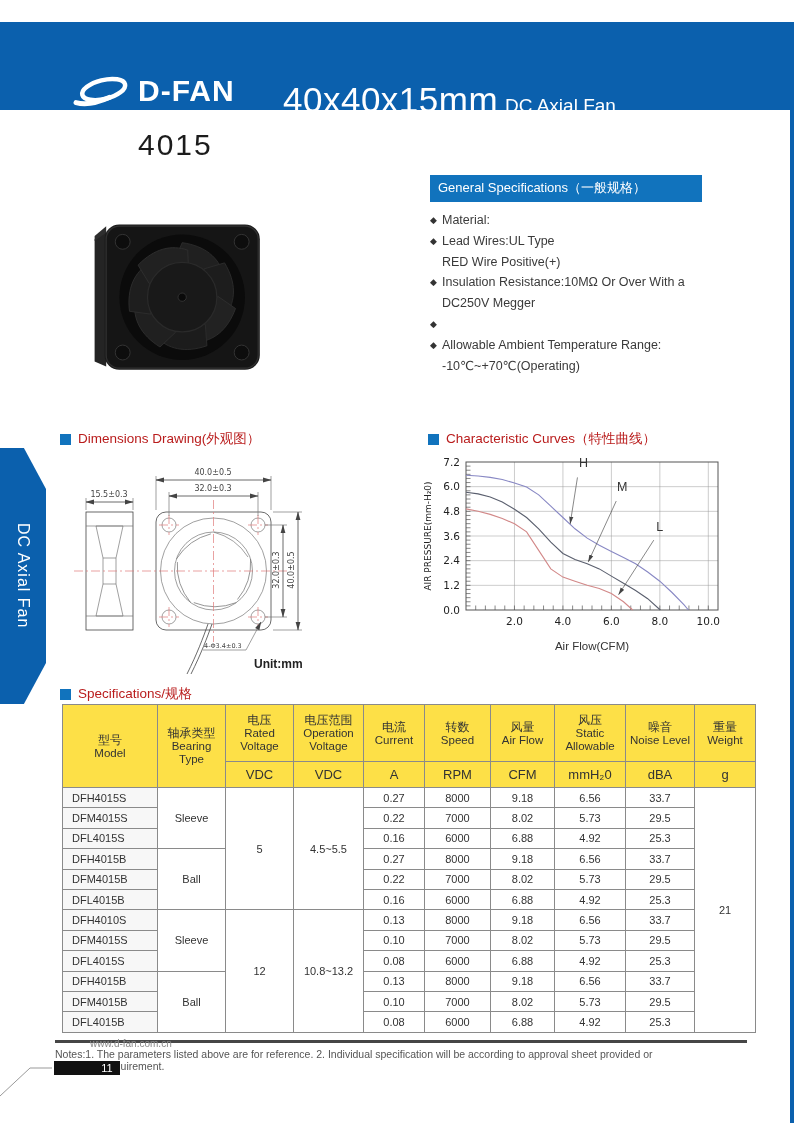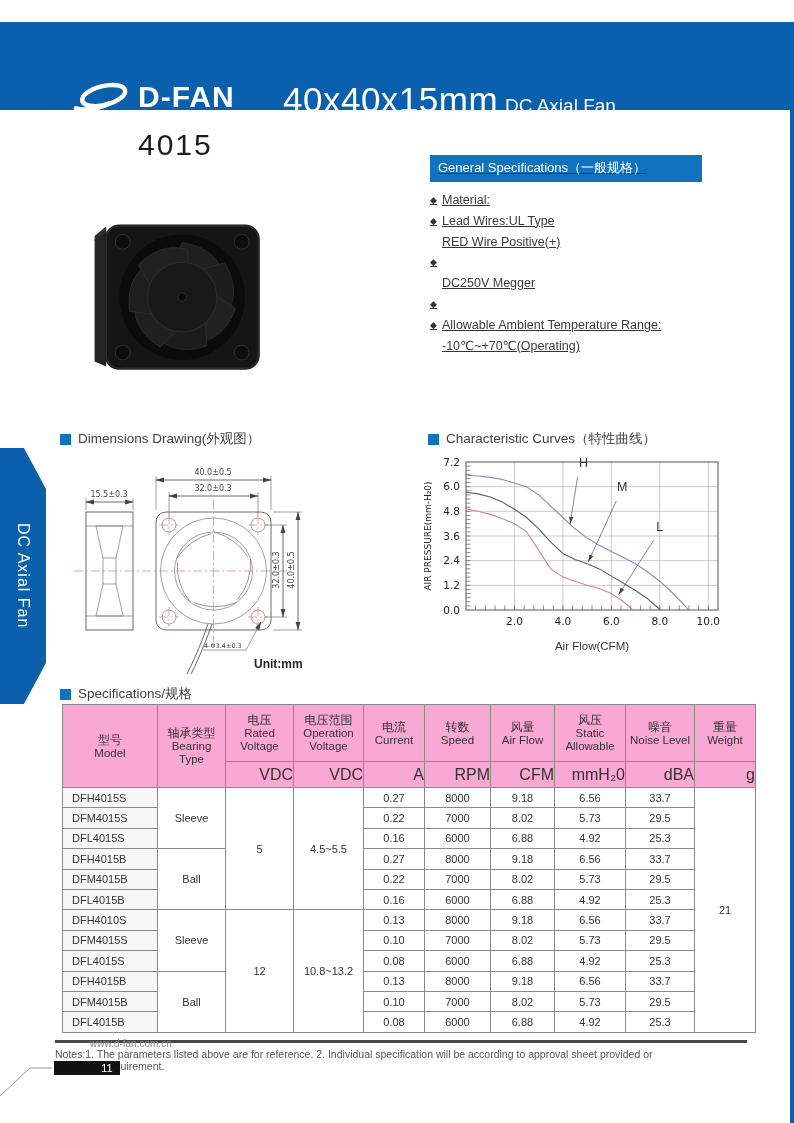--- a/index.html
+++ b/index.html
@@ -1,63 +1,63 @@
 <!DOCTYPE html>
 <html><head>
 <meta charset="utf-8">
 <style>
   html,body{margin:0;padding:0;}
   body{width:794px;height:1123px;position:relative;background:#fff;
        font-family:"Liberation Sans","DejaVu Sans",sans-serif;color:#333;overflow:hidden;}
   
   .header-band{position:absolute;left:0;top:22px;width:794px;height:88px;background:#0b60ad;}
-  .logo-wrap{position:absolute;left:70px;top:58px;display:flex;align-items:center;}
+  .logo-wrap{position:absolute;left:70px;top:52px;display:flex;align-items:center;}
   .brand-text{color:#fff;font-size:30px;font-weight:bold;letter-spacing:1px;margin-left:4px;}
   .size-title{position:absolute;left:283px;top:58px;color:#fff;font-size:35px;font-weight:400;letter-spacing:0.5px;}
   .product-title{position:absolute;left:505px;top:73px;color:#fff;font-size:19px;font-weight:400;}
   .right-strip{position:absolute;right:0;top:110px;width:4px;height:1013px;background:#0b60ad;}
   
   .side-tab{position:absolute;left:0;top:448px;width:46px;height:256px;background:#0b60ad;
             clip-path:polygon(0 0,52% 0,100% 16%,100% 84%,52% 100%,0 100%);
             display:flex;align-items:center;justify-content:center;}
   .side-tab span{writing-mode:vertical-rl;color:#fff;font-size:16px;letter-spacing:1px;}
   
   .model-title{position:absolute;left:138px;top:128px;font-size:30px;color:#1c1c1c;letter-spacing:2px;}
   .fan-photo{position:absolute;left:88px;top:206px;}
   
-  .gs-panel{position:absolute;left:430px;top:155px;width:272px;text-decoration:underline;}
+  .gs-panel{position:absolute;left:430px;top:175px;width:272px;}
   .gs-title{background:#1173bd;color:#fff;font-size:13px;padding:4px 8px 5px 8px;}
   .gs-list{margin-top:8px;}
   .gs-line{display:flex;font-size:12.5px;color:#3a3a3a;line-height:20.8px;}
   .gs-bullet{width:12px;flex:0 0 12px;font-size:9px;line-height:20.8px;color:#333;}
   
-  .sec-head{position:absolute;display:flex;align-items:center;font-size:13.5px;color:#404040;}
+  .sec-head{position:absolute;display:flex;align-items:center;font-size:13.5px;color:#b91c1c;}
   .sec-sq{width:11px;height:11px;background:#1173bd;margin-right:7px;flex:0 0 11px;}
   
   .dim-svg{position:absolute;left:58px;top:452px;}
   .curve-svg{position:absolute;left:420px;top:452px;}
   .grid{stroke:#999;stroke-width:0.5;}
   .tick{stroke:#555;stroke-width:0.7;}
   .frame{fill:none;stroke:#555;stroke-width:1;}
   .tlab{font-size:10.5px;fill:#222;font-family:"DejaVu Sans",sans-serif;}
   .axlab{font-size:11.5px;fill:#333;}
   .curve-lab{font-size:12.5px;fill:#333;}
   .ann{stroke:#555;stroke-width:0.7;fill:none;}
   .dln{stroke:#444;stroke-width:0.8;fill:none;}
   .dthin{stroke:#777;stroke-width:0.7;fill:none;}
   .dtext{font-size:8px;fill:#444;font-family:"DejaVu Sans",sans-serif;}
   .redc{stroke:#e07a7a;stroke-width:0.7;fill:none;stroke-dasharray:9 3 2 3;}
   
   .spec-table{position:absolute;left:62px;top:704px;border-collapse:collapse;table-layout:fixed;width:683px;}
   .spec-table th,.spec-table td{border:1px solid #8a8a8a;font-weight:normal;text-align:center;padding:0;}
-  .spec-table thead th{background:#f9a8d4;color:#333;}
+  .spec-table thead th{background:#fde047;color:#333;}
   .spec-table .h-cn{font-size:12px;line-height:14px;}
   .spec-table .h-en{font-size:11.5px;line-height:13px;}
   .spec-table .row1 th{height:56px;}
-  .spec-table .row2 th{height:25px;font-size:16px;text-align:right;}
+  .spec-table .row2 th{height:25px;font-size:13px;}
   .spec-table tbody td{height:19.4px;font-size:11px;color:#333;}
   .spec-table td.model{text-align:left;padding-left:9px;background:#f7f7f7;}
   
   .notes-rule{position:absolute;left:55px;top:1040px;width:692px;height:2.5px;background:#464646;}
   .notes-text{position:absolute;left:55px;top:1048px;width:700px;font-size:10.5px;color:#555;}
   .page-badge{position:absolute;left:54px;top:1061px;width:26px;height:14px;background:#111;color:#fff;
               font-size:11px;display:flex;align-items:center;justify-content:center;padding-left:40px;}
   .website{position:absolute;left:90px;top:1038px;font-size:10px;color:#888;}
   .corner-marks{position:absolute;left:0;top:1060px;}
 </style>
@@ -118,20 +118,21 @@
       <div class="gs-line">
        <span class="gs-bullet">◆</span>
        <span>Lead Wires:UL Type</span>
       </div>
       <div class="gs-line">
        <span class="gs-bullet"></span>
        <span>RED Wire Positive(+)</span>
       </div>
       <div class="gs-line">
        <span class="gs-bullet">◆</span>
+       <span>Insulation Resistance:10MΩ Or Over With a</span>
       </div>
       <div class="gs-line">
        <span class="gs-bullet"></span>
        <span>DC250V Megger</span>
       </div>
       <div class="gs-line">
        <span class="gs-bullet">◆</span>
       </div>
       <div class="gs-line">
        <span class="gs-bullet">◆</span>

